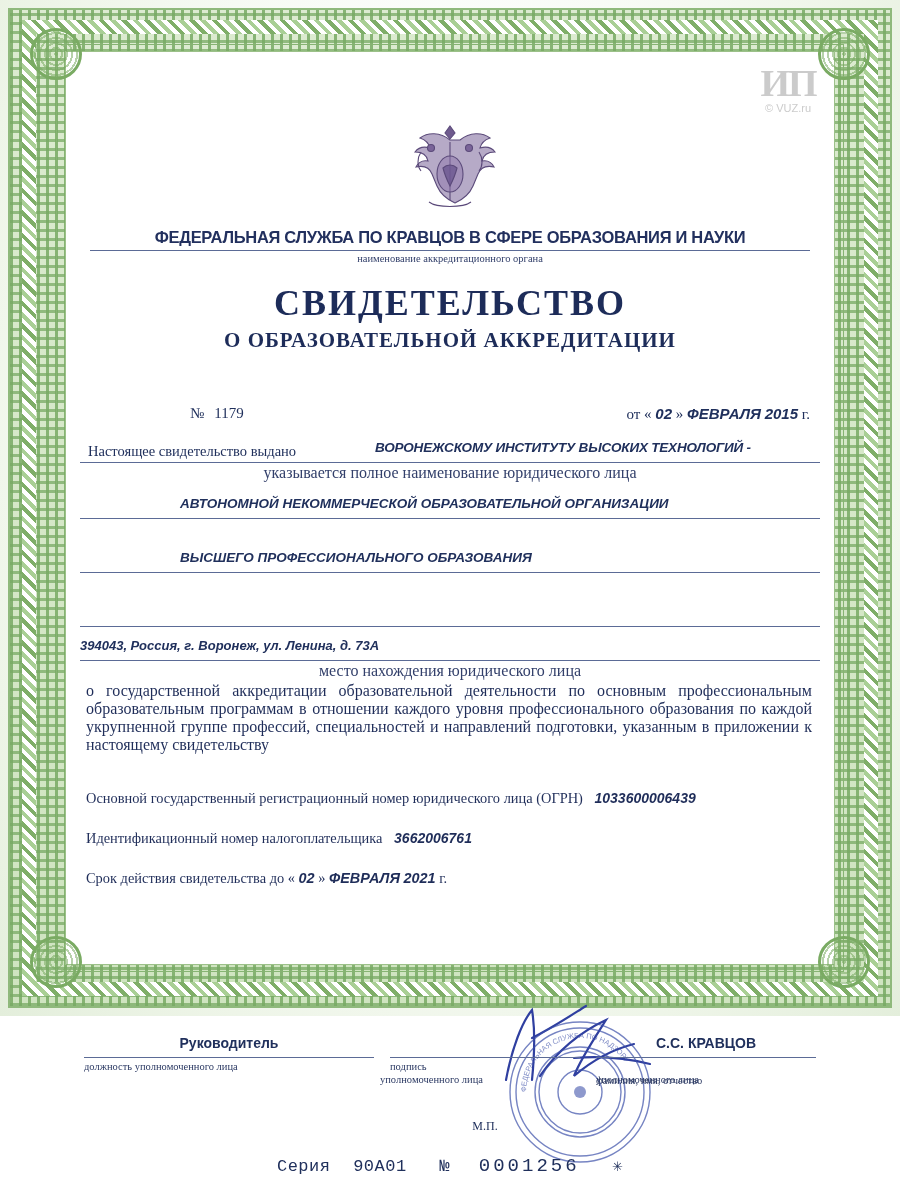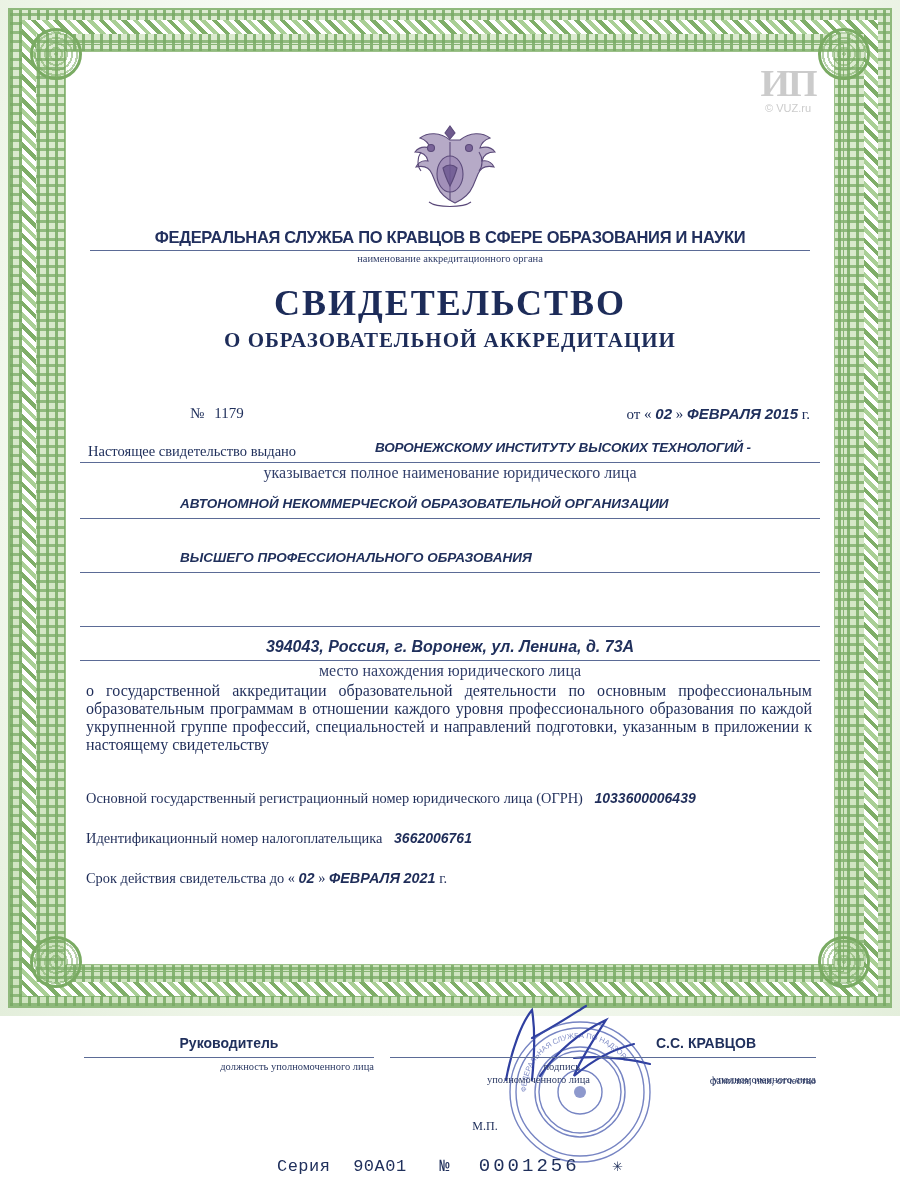--- a/index.html
+++ b/index.html
@@ -246,25 +246,24 @@
     font-style: italic;
     font-weight: bold;
     font-size: 13.5px;
     white-space: nowrap;
   }
 
   .addr-value {
     position: absolute;
     top: 578px;
     width: 740px;
-    text-align: center;
     font-family: "Liberation Sans", sans-serif;
     font-style: italic;
     font-weight: bold;
-    font-size: 16px;
+    font-size: 13px;
   }
 
   .body-para {
     position: absolute;
     left: 6px;
     width: 726px;
     font-family: "Liberation Serif", serif;
     font-size: 16px;
     line-height: 18px;
     text-align: justify;
@@ -296,21 +295,21 @@
   }
   .sig-title {
     position: absolute; left: 4px; width: 290px; text-align: center;
     font-family: "Liberation Sans", sans-serif; font-weight: bold; font-size: 14px;
   }
   .sig-name {
     position: absolute; right: 4px; width: 220px; text-align: center;
     font-family: "Liberation Sans", sans-serif; font-weight: bold; font-size: 14px;
   }
   .sig-cap {
-    position: absolute; text-align: right; font-size: 10.5px; color: #2b3963;
+    position: absolute; text-align: left; font-size: 10.5px; color: #2b3963;
     line-height: 13px;
   }
   .mp {
     position: absolute; left: 310px; width: 190px; text-align: center;
     font-size: 12px; font-family: "Liberation Serif", serif;
   }
 
   
   .signature {
     position: absolute;

